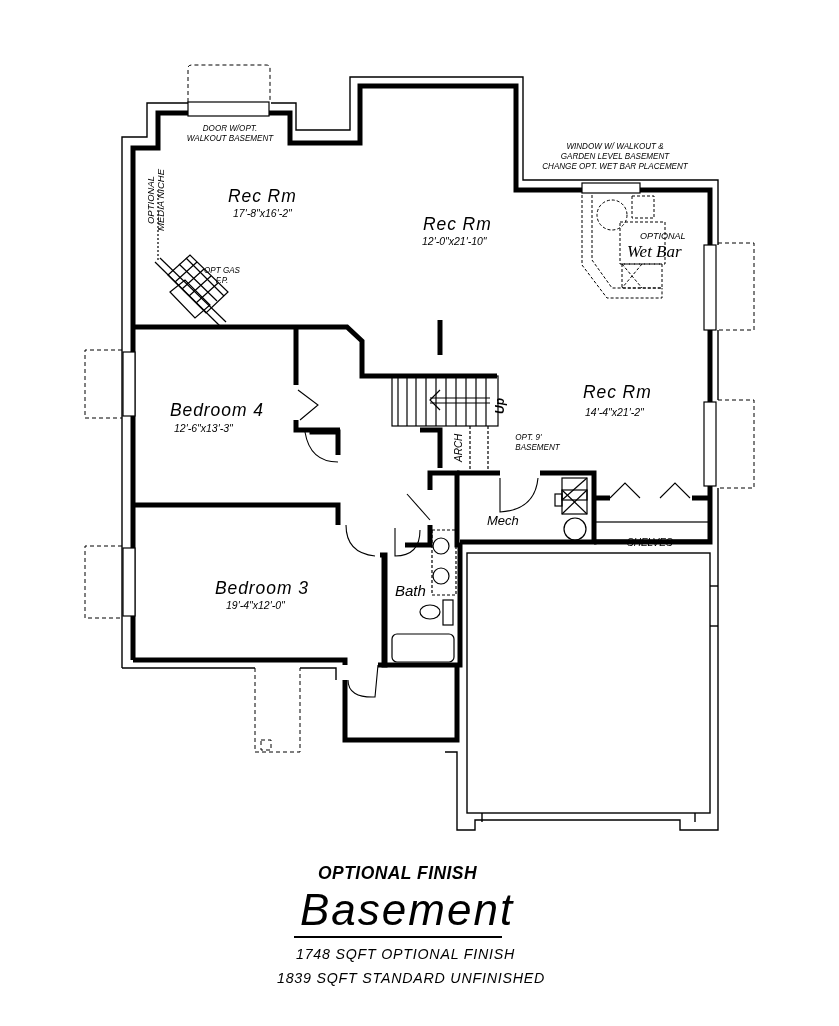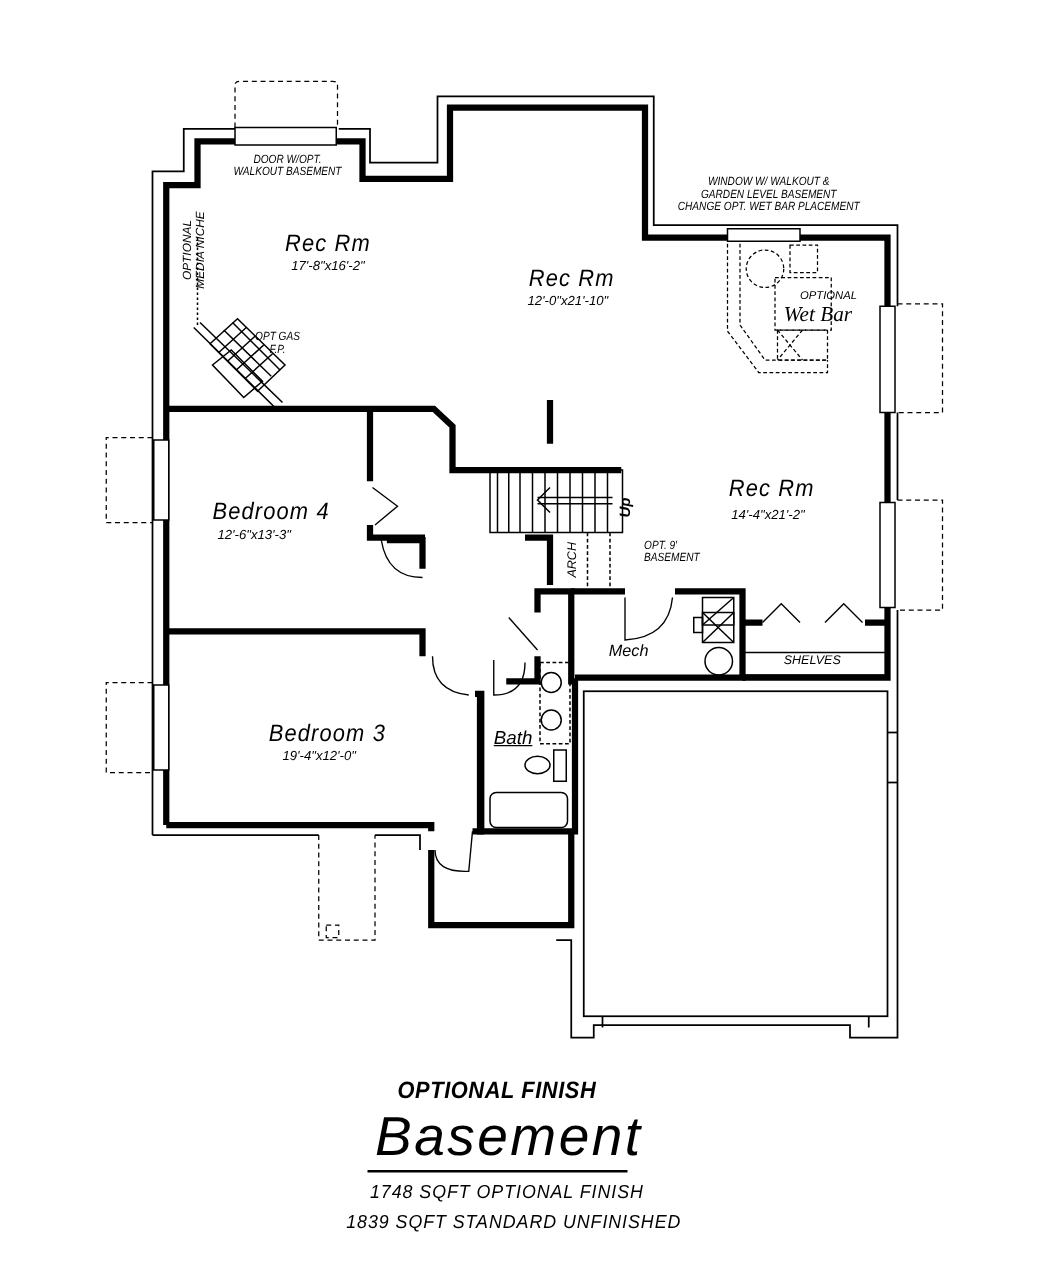--- a/index.html
+++ b/index.html
@@ -143,21 +143,21 @@
 
 <div class="lbl room" style="left:583px;top:382px;">Rec Rm</div>
 <div class="lbl dim" style="left:585px;top:407px;">14'-4"x21'-2"</div>
 
 <div class="lbl room" style="left:170px;top:400px;">Bedroom 4</div>
 <div class="lbl dim" style="left:174px;top:423px;">12'-6"x13'-3"</div>
 
 <div class="lbl room" style="left:215px;top:578px;">Bedroom 3</div>
 <div class="lbl dim" style="left:226px;top:600px;">19'-4"x12'-0"</div>
 
-<div class="lbl" style="left:395px;top:583px;font-size:15px;text-decoration:underline;">Bath</div>
+<div class="lbl" style="left:395px;top:583px;font-size:15px;">Bath</div>
 <div class="lbl" style="left:487px;top:514px;font-size:13px;text-align:center;">Mech</div>
 
 <div class="lbl note" style="left:170px;top:123px;width:120px;">
   <div>DOOR W/OPT.</div>
   <div>WALKOUT BASEMENT</div>
 </div>
 
 <div class="lbl note vert" style="left:146px;top:235px;width:70px;text-align:center;">
   <div>OPTIONAL</div>
   <div>MEDIA NICHE</div>
@@ -178,19 +178,19 @@
 <div class="lbl" style="left:627px;top:243px;font-size:17px;font-family:Liberation Serif, serif;">Wet Bar</div>
 
 <div class="lbl vert" style="left:494px;top:414px;font-size:12px;font-weight:bold;">Up</div>
 <div class="lbl vert" style="left:454px;top:462px;font-size:10px;">ARCH</div>
 
 <div class="lbl note" style="left:510px;top:432px;width:70px;text-align:left;">
   <div>OPT. 9'</div>
   <div>BASEMENT</div>
 </div>
 
-<div class="lbl" style="left:627px;top:524px;font-size:10px;">SHELVES</div>
+<div class="lbl" style="left:627px;top:538px;font-size:10px;">SHELVES</div>
 
 <div class="lbl title-top" style="left:318px;top:863px;">OPTIONAL FINISH</div>
 <div class="lbl title-main" style="left:300px;top:888px;">Basement</div>
 <div style="position:absolute;left:294px;top:936px;width:208px;height:2px;background:#000;"></div>
 <div class="lbl title-sub" style="left:296px;top:946px;">1748 SQFT OPTIONAL FINISH</div>
 <div class="lbl title-sub" style="left:277px;top:970px;">1839 SQFT STANDARD UNFINISHED</div>
 
 </body></html>

